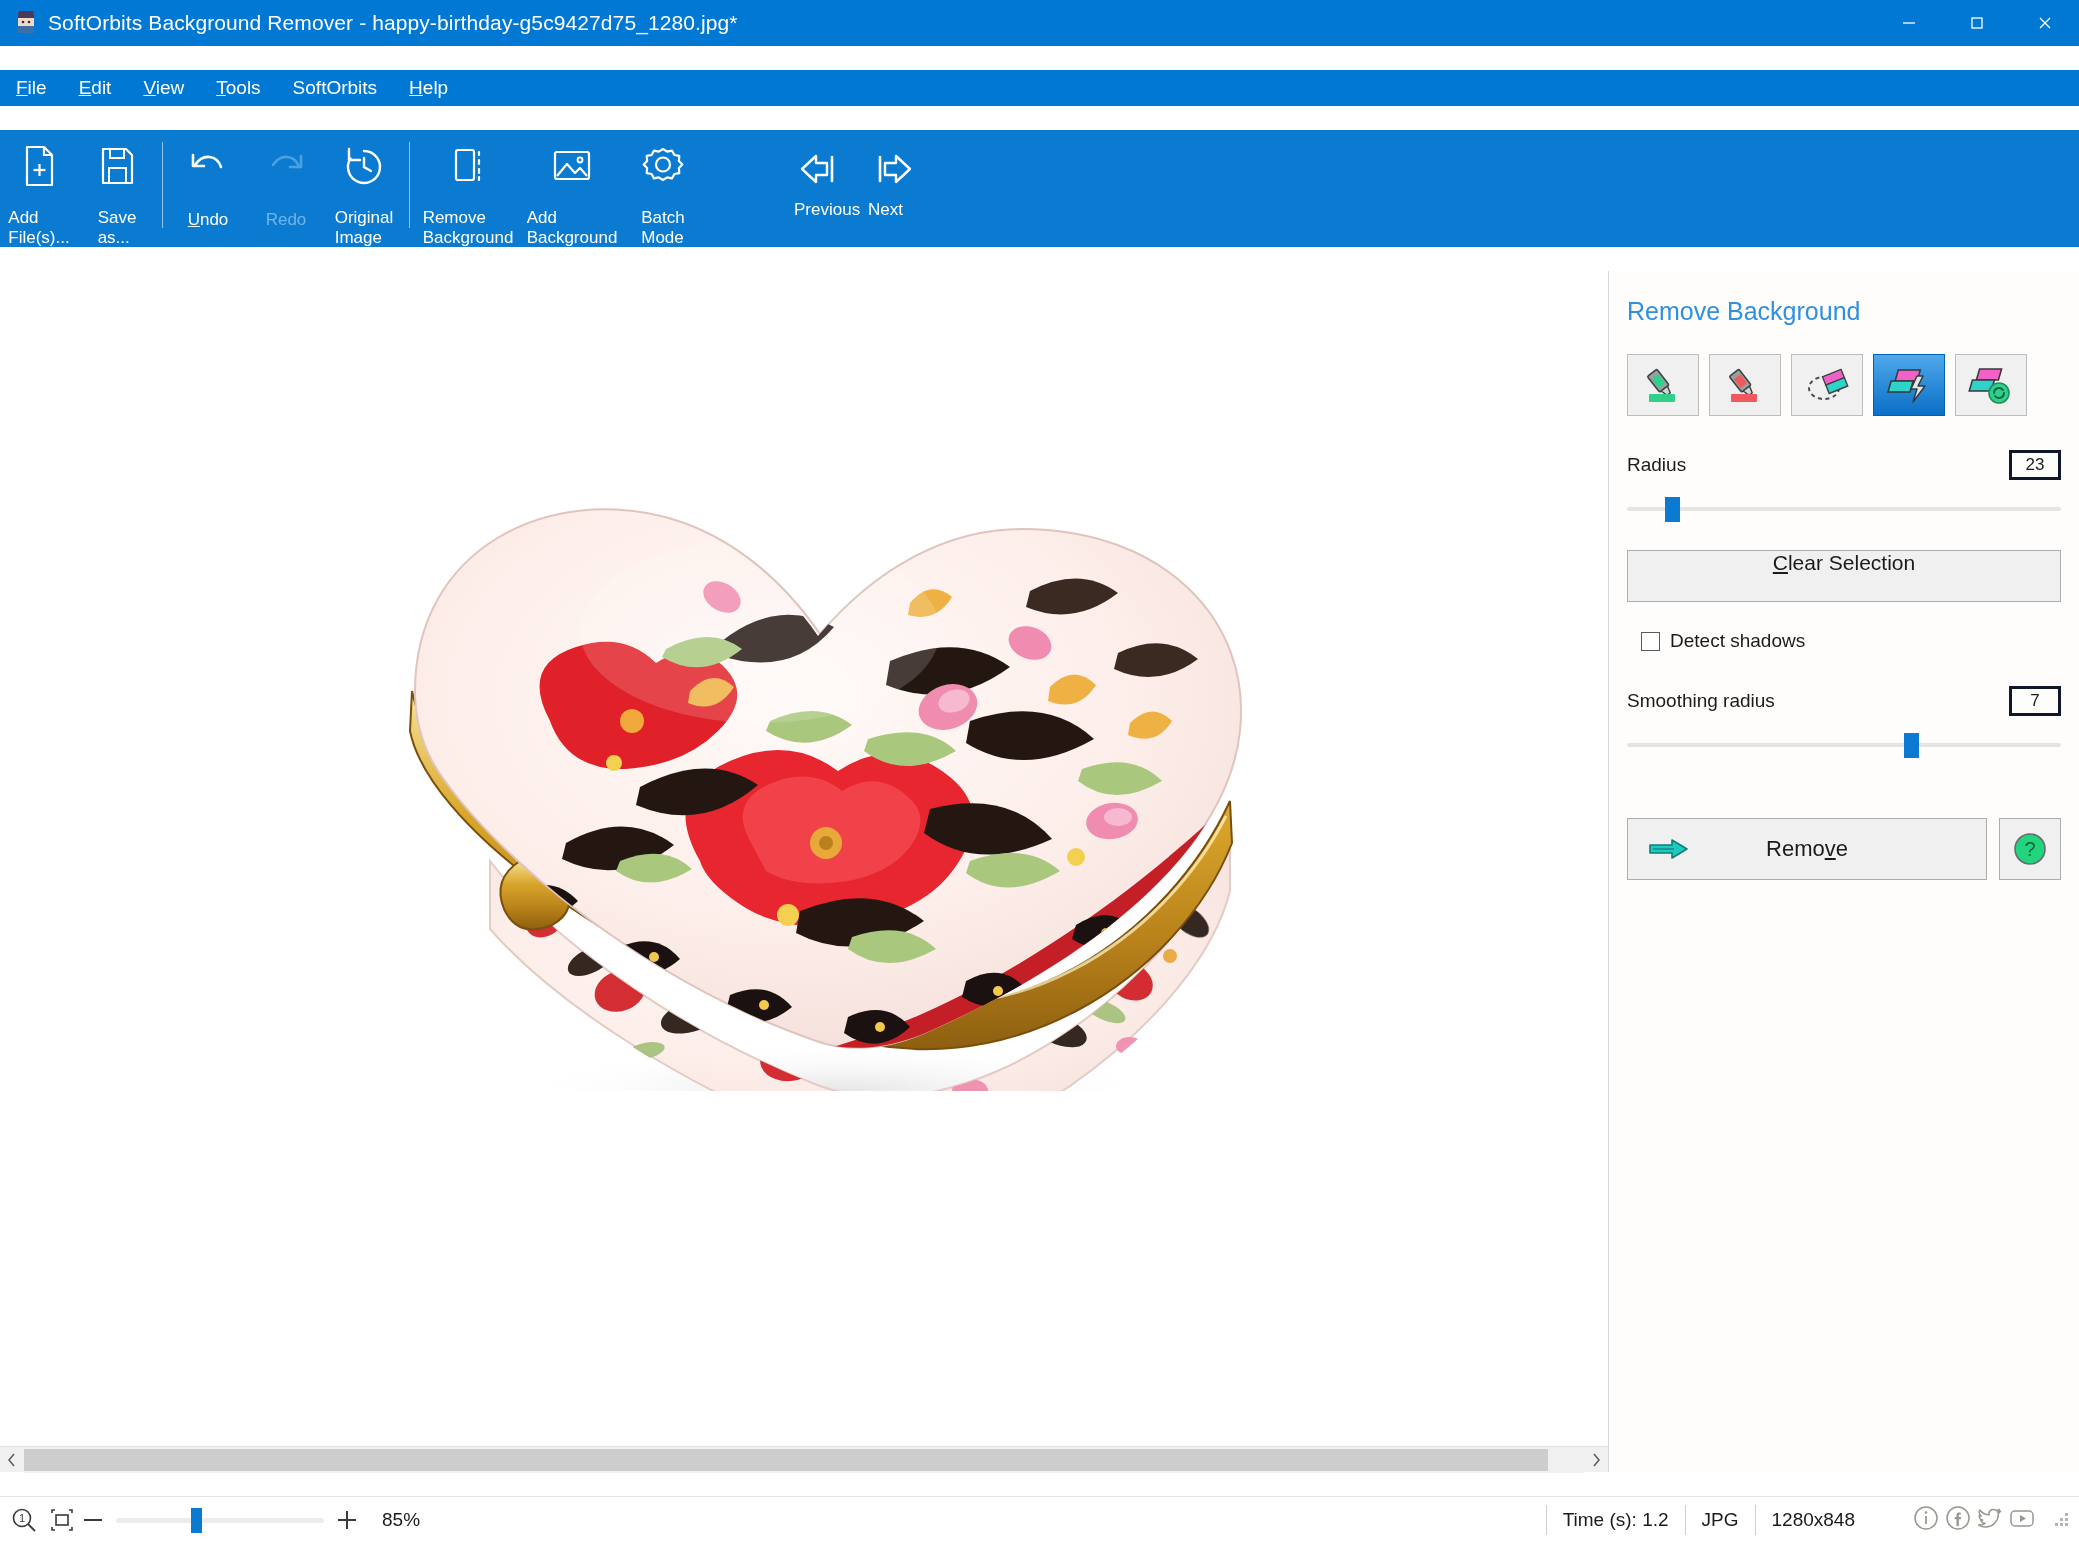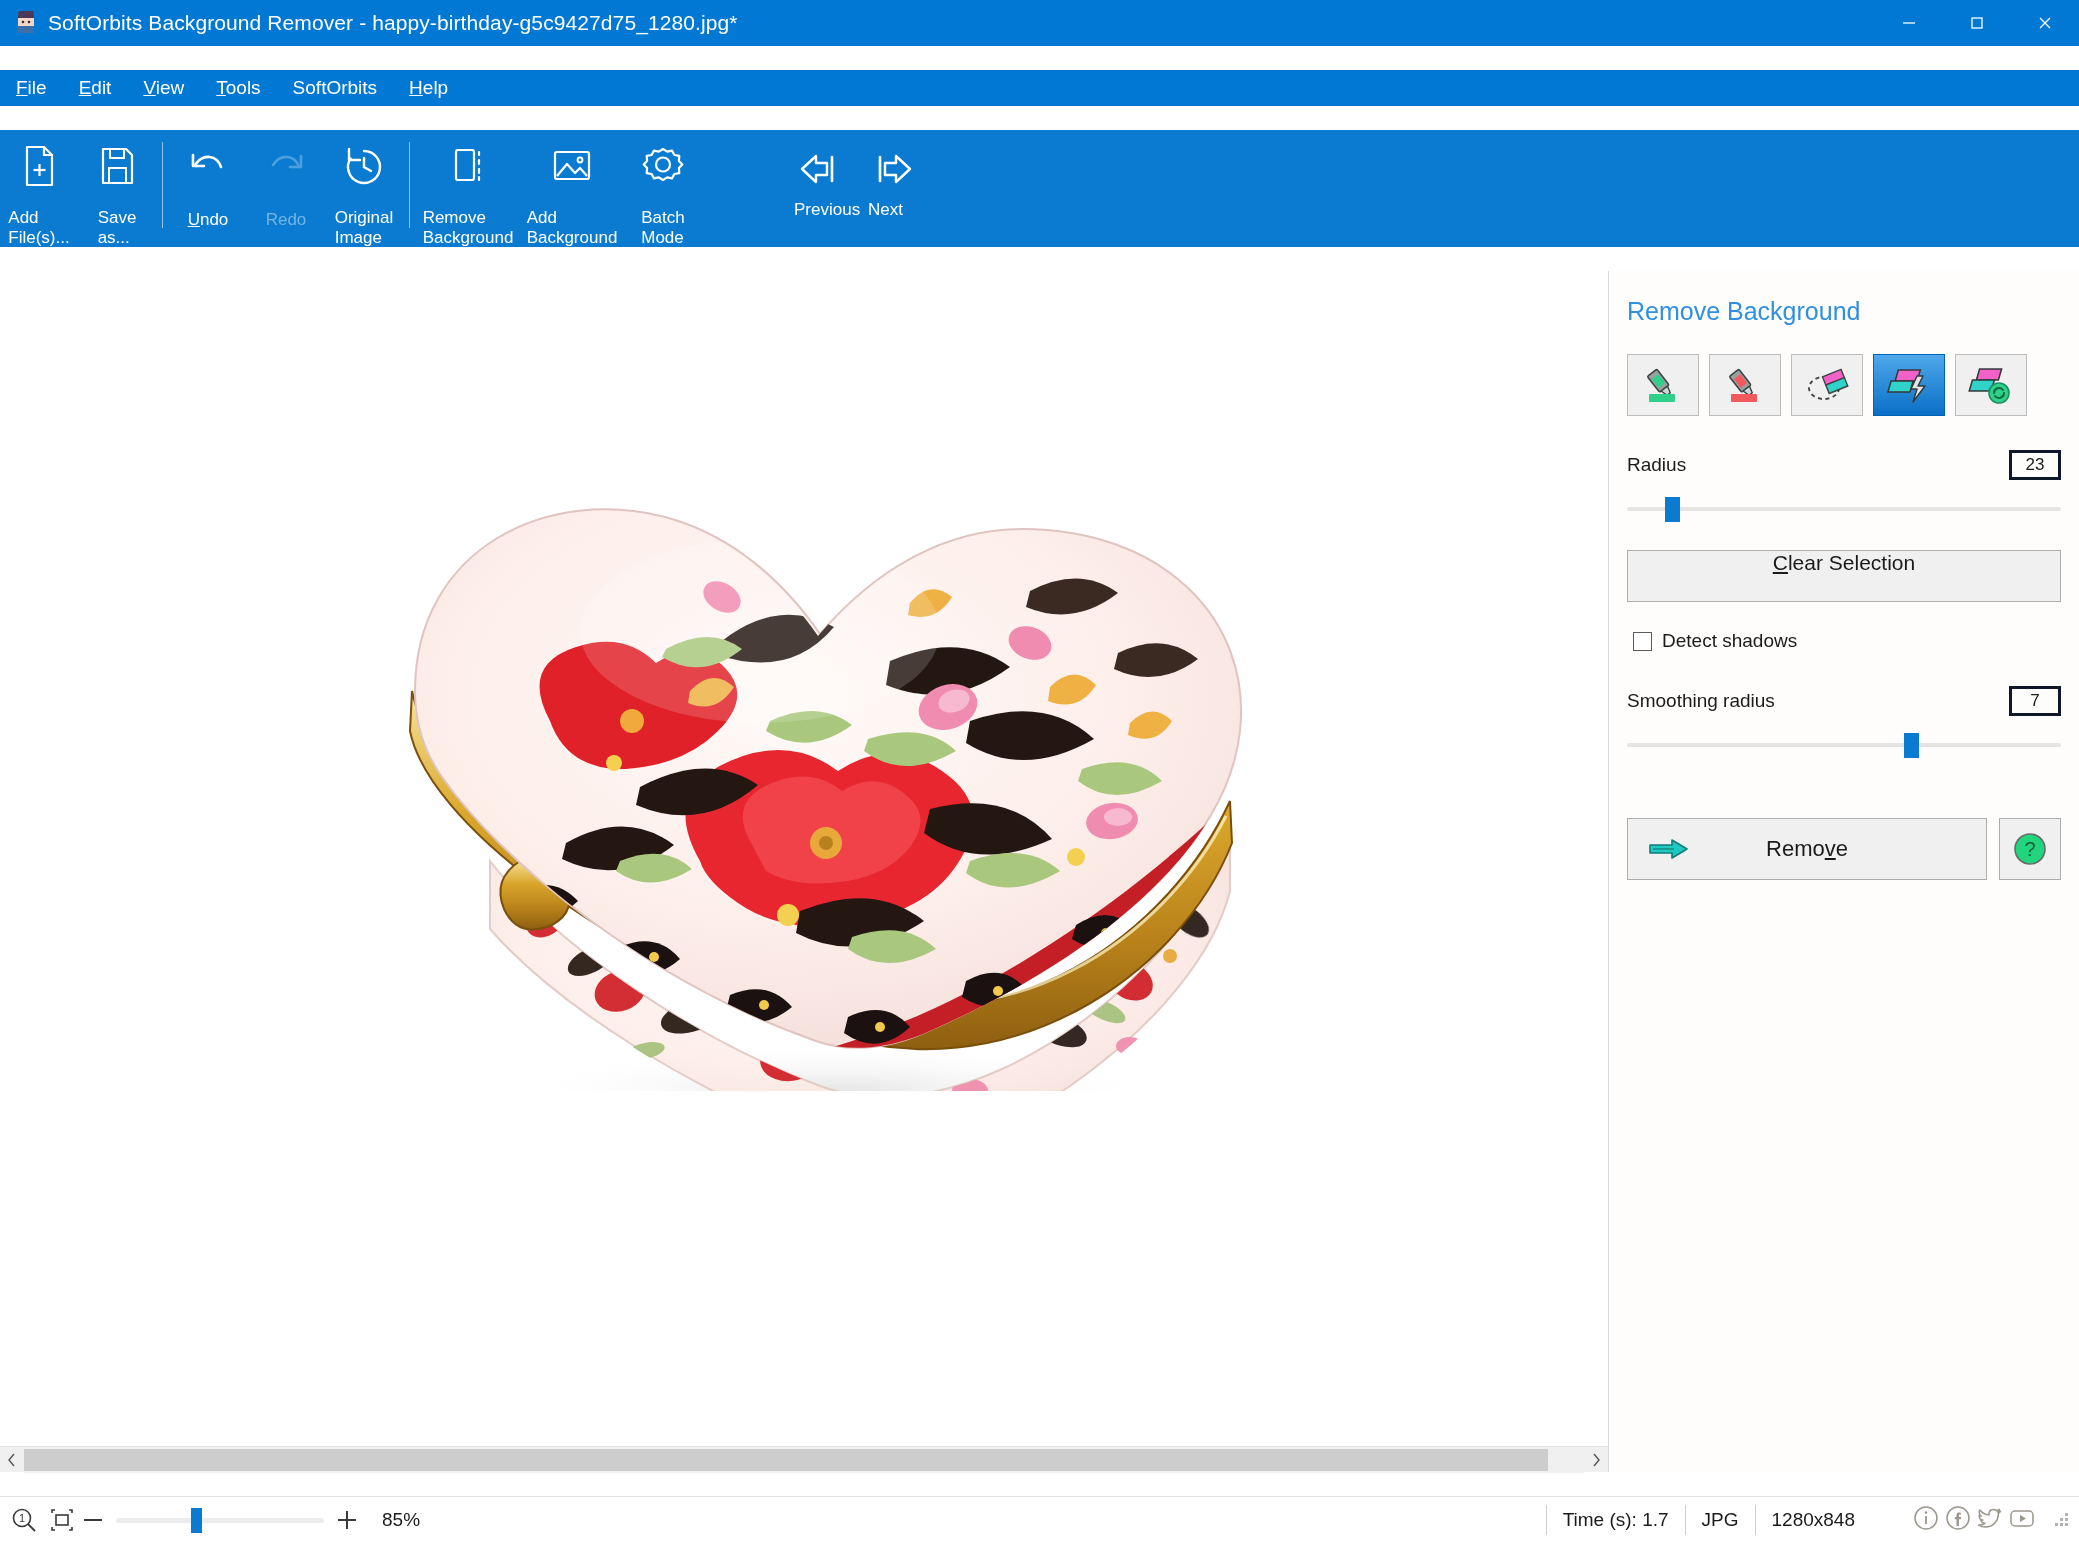--- a/index.html
+++ b/index.html
@@ -195,21 +195,21 @@
     margin: 26px 18px 0 18px;
     height: 52px;
     border: 1px solid #adadad;
     background: #f0f0f0;
     display: flex; align-items: flex-start; justify-content: center;
     font-size: 21px; color: #1b1b1b;
   }
   .std-btn u { text-decoration: underline; }
   .check-row {
     display: flex; align-items: center;
-    margin: 28px 18px 0 24px;
+    margin: 28px 18px 0 32px;
   }
   .cb {
     width: 19px; height: 19px;
     border: 1px solid #5a5a5a; background: #ffffff;
     margin-right: 10px; flex: 0 0 auto;
   }
   .check-lbl { font-size: 19px; color: #1b1b1b; }
   .action-row {
     display: flex; align-items: center; gap: 12px;
     margin: 58px 18px 0 18px;
@@ -758,21 +758,21 @@
     </div>
     <div class="zoom-plus">
       <svg width="24" height="24" viewBox="0 0 24 24">
         <line x1="3" y1="12" x2="21" y2="12" stroke="#3a3a3a" stroke-width="2"></line>
         <line x1="12" y1="3" x2="12" y2="21" stroke="#3a3a3a" stroke-width="2"></line>
       </svg>
     </div>
     <div class="zpct">85%</div>
 
     <div class="sb-right">
-      <div class="sb-cell">Time (s): 1.7</div>
+      <div class="sb-cell">Time (s): 1.2</div>
       <div class="sb-cell">JPG</div>
       <div class="sb-cell">1280x848</div>
       <div class="sb-social">
         <span>
           <svg width="30" height="30" viewBox="0 0 30 30">
             <circle cx="15" cy="15" r="11" fill="none" stroke="#9b978e" stroke-width="1.5"></circle>
             <circle cx="15" cy="9.5" r="1.3" fill="#9b978e"></circle>
             <line x1="15" y1="13" x2="15" y2="21" stroke="#9b978e" stroke-width="1.8"></line>
           </svg>
         </span>

